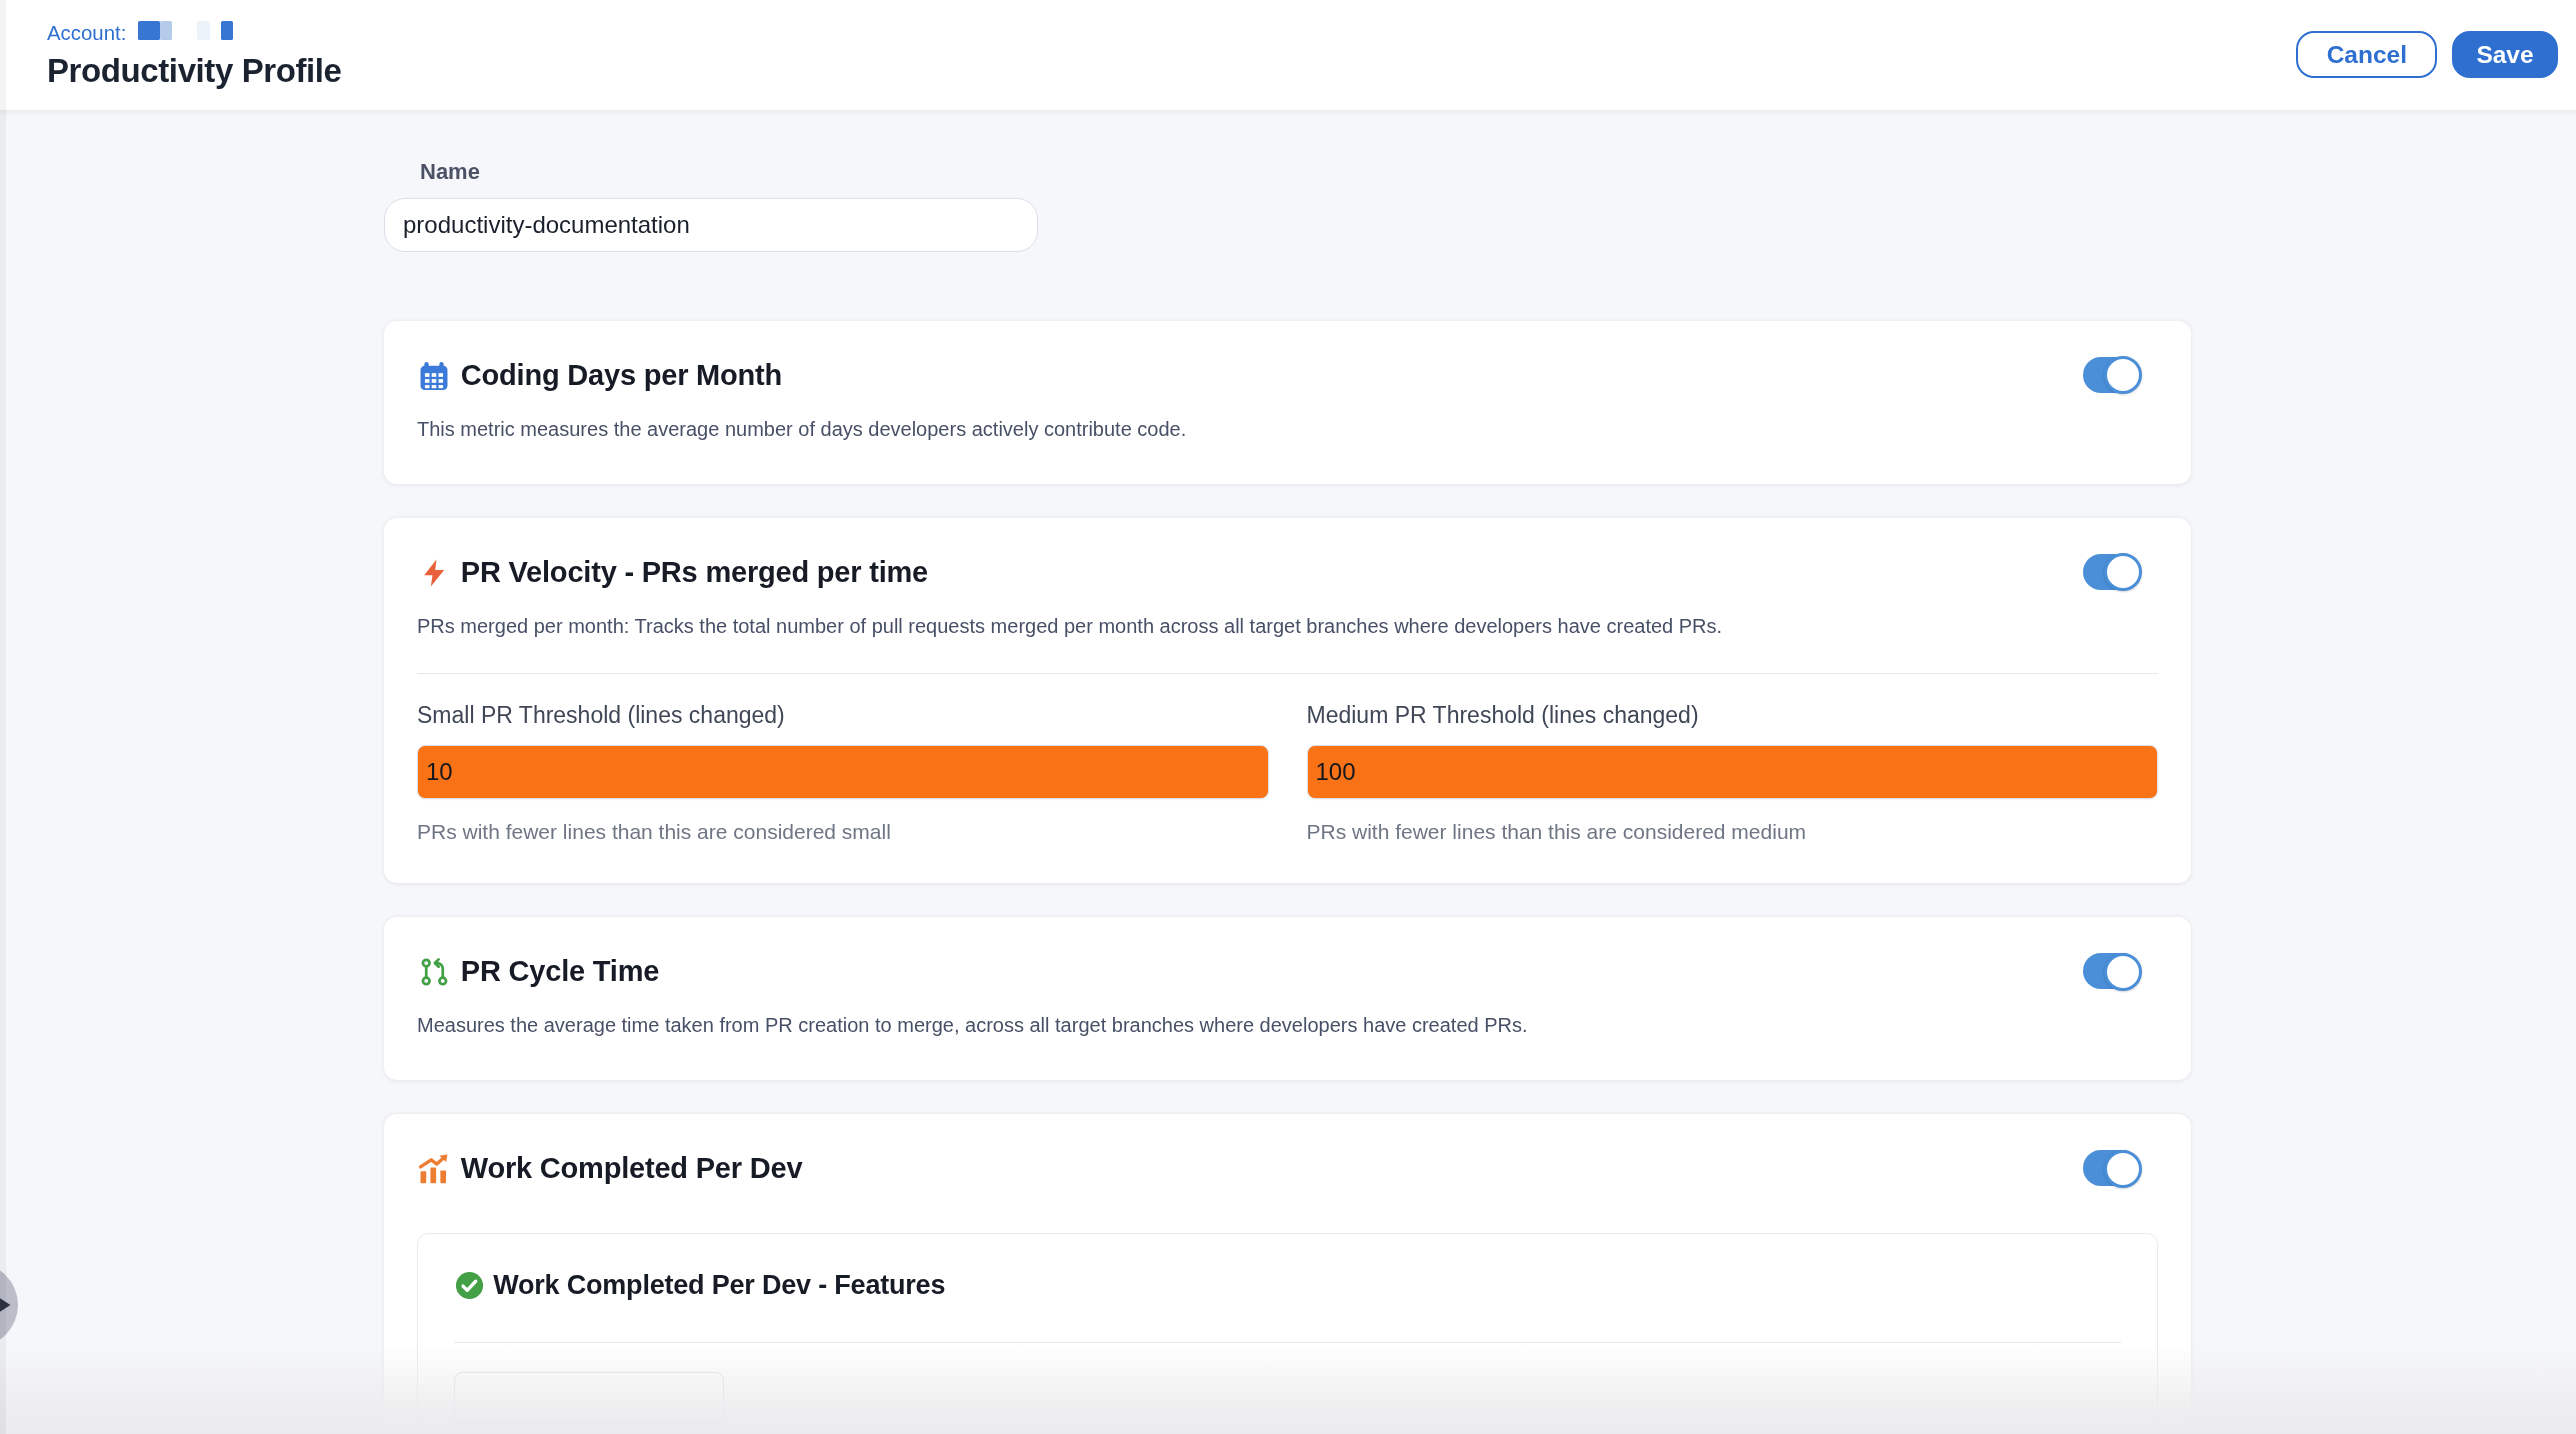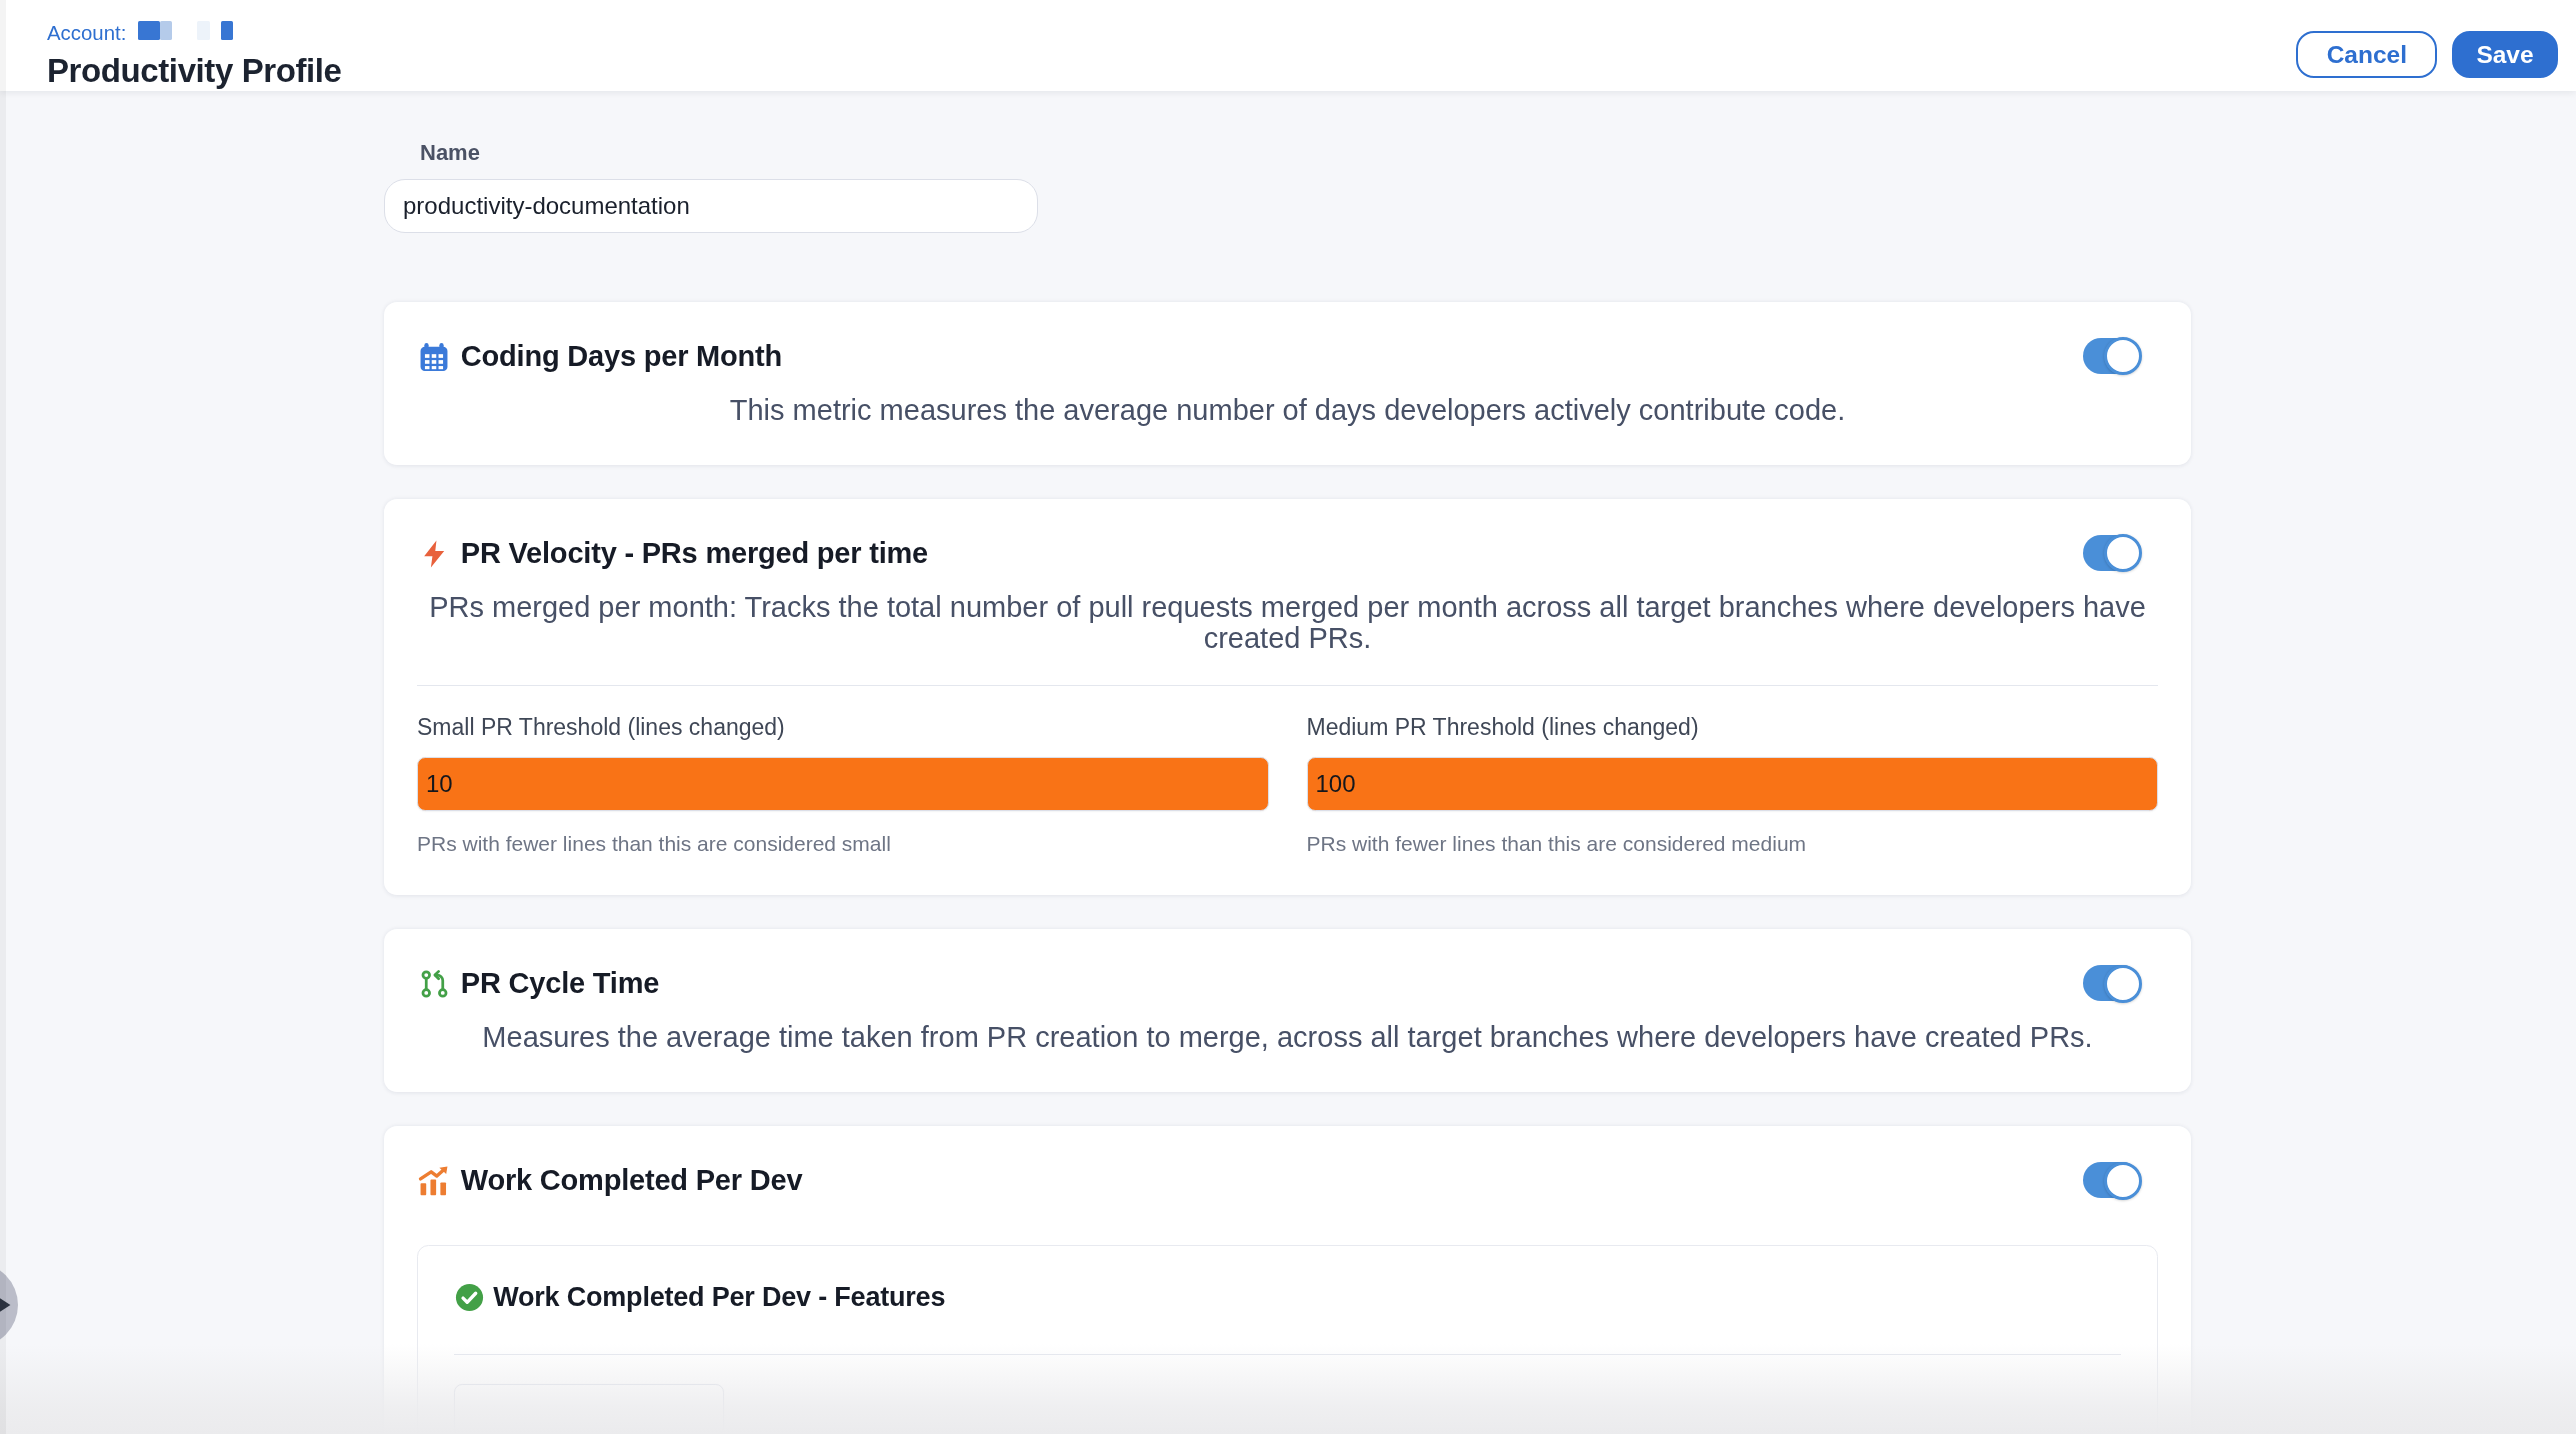--- a/index.html
+++ b/index.html
@@ -17,21 +17,21 @@
   html,body{width:2576px;height:1434px;overflow:hidden;}
   body{
     font-family:"Liberation Sans", sans-serif;
     background:var(--page-bg);
     position:relative;
     color:var(--title-text);
   }
   
   .header{
     position:relative;
-    height:91px;
+    height:110px;
     background:#ffffff;
     box-shadow:0 1.6px 6.5px rgba(16,24,40,.07);
     padding:21px 18px 12px 47px;
     z-index:5;
   }
   .breadcrumb{display:flex;align-items:center;gap:8.2px;font-size:20.4px;color:var(--accent);}
   .redact{display:inline-block;height:19px;border-radius:1.6px;}
   .redact.r1{width:22px;background:#3876d3;margin-left:3.3px;}
   .redact.r2{width:12.3px;background:#b5cbea;}
   .redact.r3{width:13px;background:#edf3fa;margin-left:24.5px;}
@@ -57,21 +57,21 @@
   .card{
     background:var(--card-bg);border-radius:13px;
     box-shadow:0 0.8px 4.1px rgba(25,33,61,.09);
     padding:38px 33px 39px 33px;
     margin-top:34px;position:relative;
   }
   .card.first{margin-top:69px;}
   .card-head{display:flex;align-items:flex-start;}
   .card-head .icon{width:34px;height:34px;flex:0 0 auto;margin-right:9.8px;display:flex;align-items:center;justify-content:center;}
   .card-title{font-size:29px;font-weight:700;color:var(--title-text);letter-spacing:-0.2px;}
-  .card-desc{margin-top:21px;font-size:29px;color:var(--muted-text);line-height:31px;text-align:center;}
+  .card-desc{margin-top:21px;font-size:20px;color:var(--muted-text);line-height:31px;}
   .toggle{
     position:absolute;top:36px;right:51px;width:57px;height:36px;border-radius:18px;
     background:var(--toggle-on);cursor:pointer;
   }
   .toggle .knob{
     position:absolute;top:-0.8px;right:-1.6px;width:38px;height:38px;border-radius:50%;
     background:#fff;border:3.3px solid var(--toggle-on);
     box-shadow:0 0.8px 2.5px rgba(0,0,0,.2);
   }
   .divider{margin-top:31px;border-top:1.6px solid #e4e7ee;}

